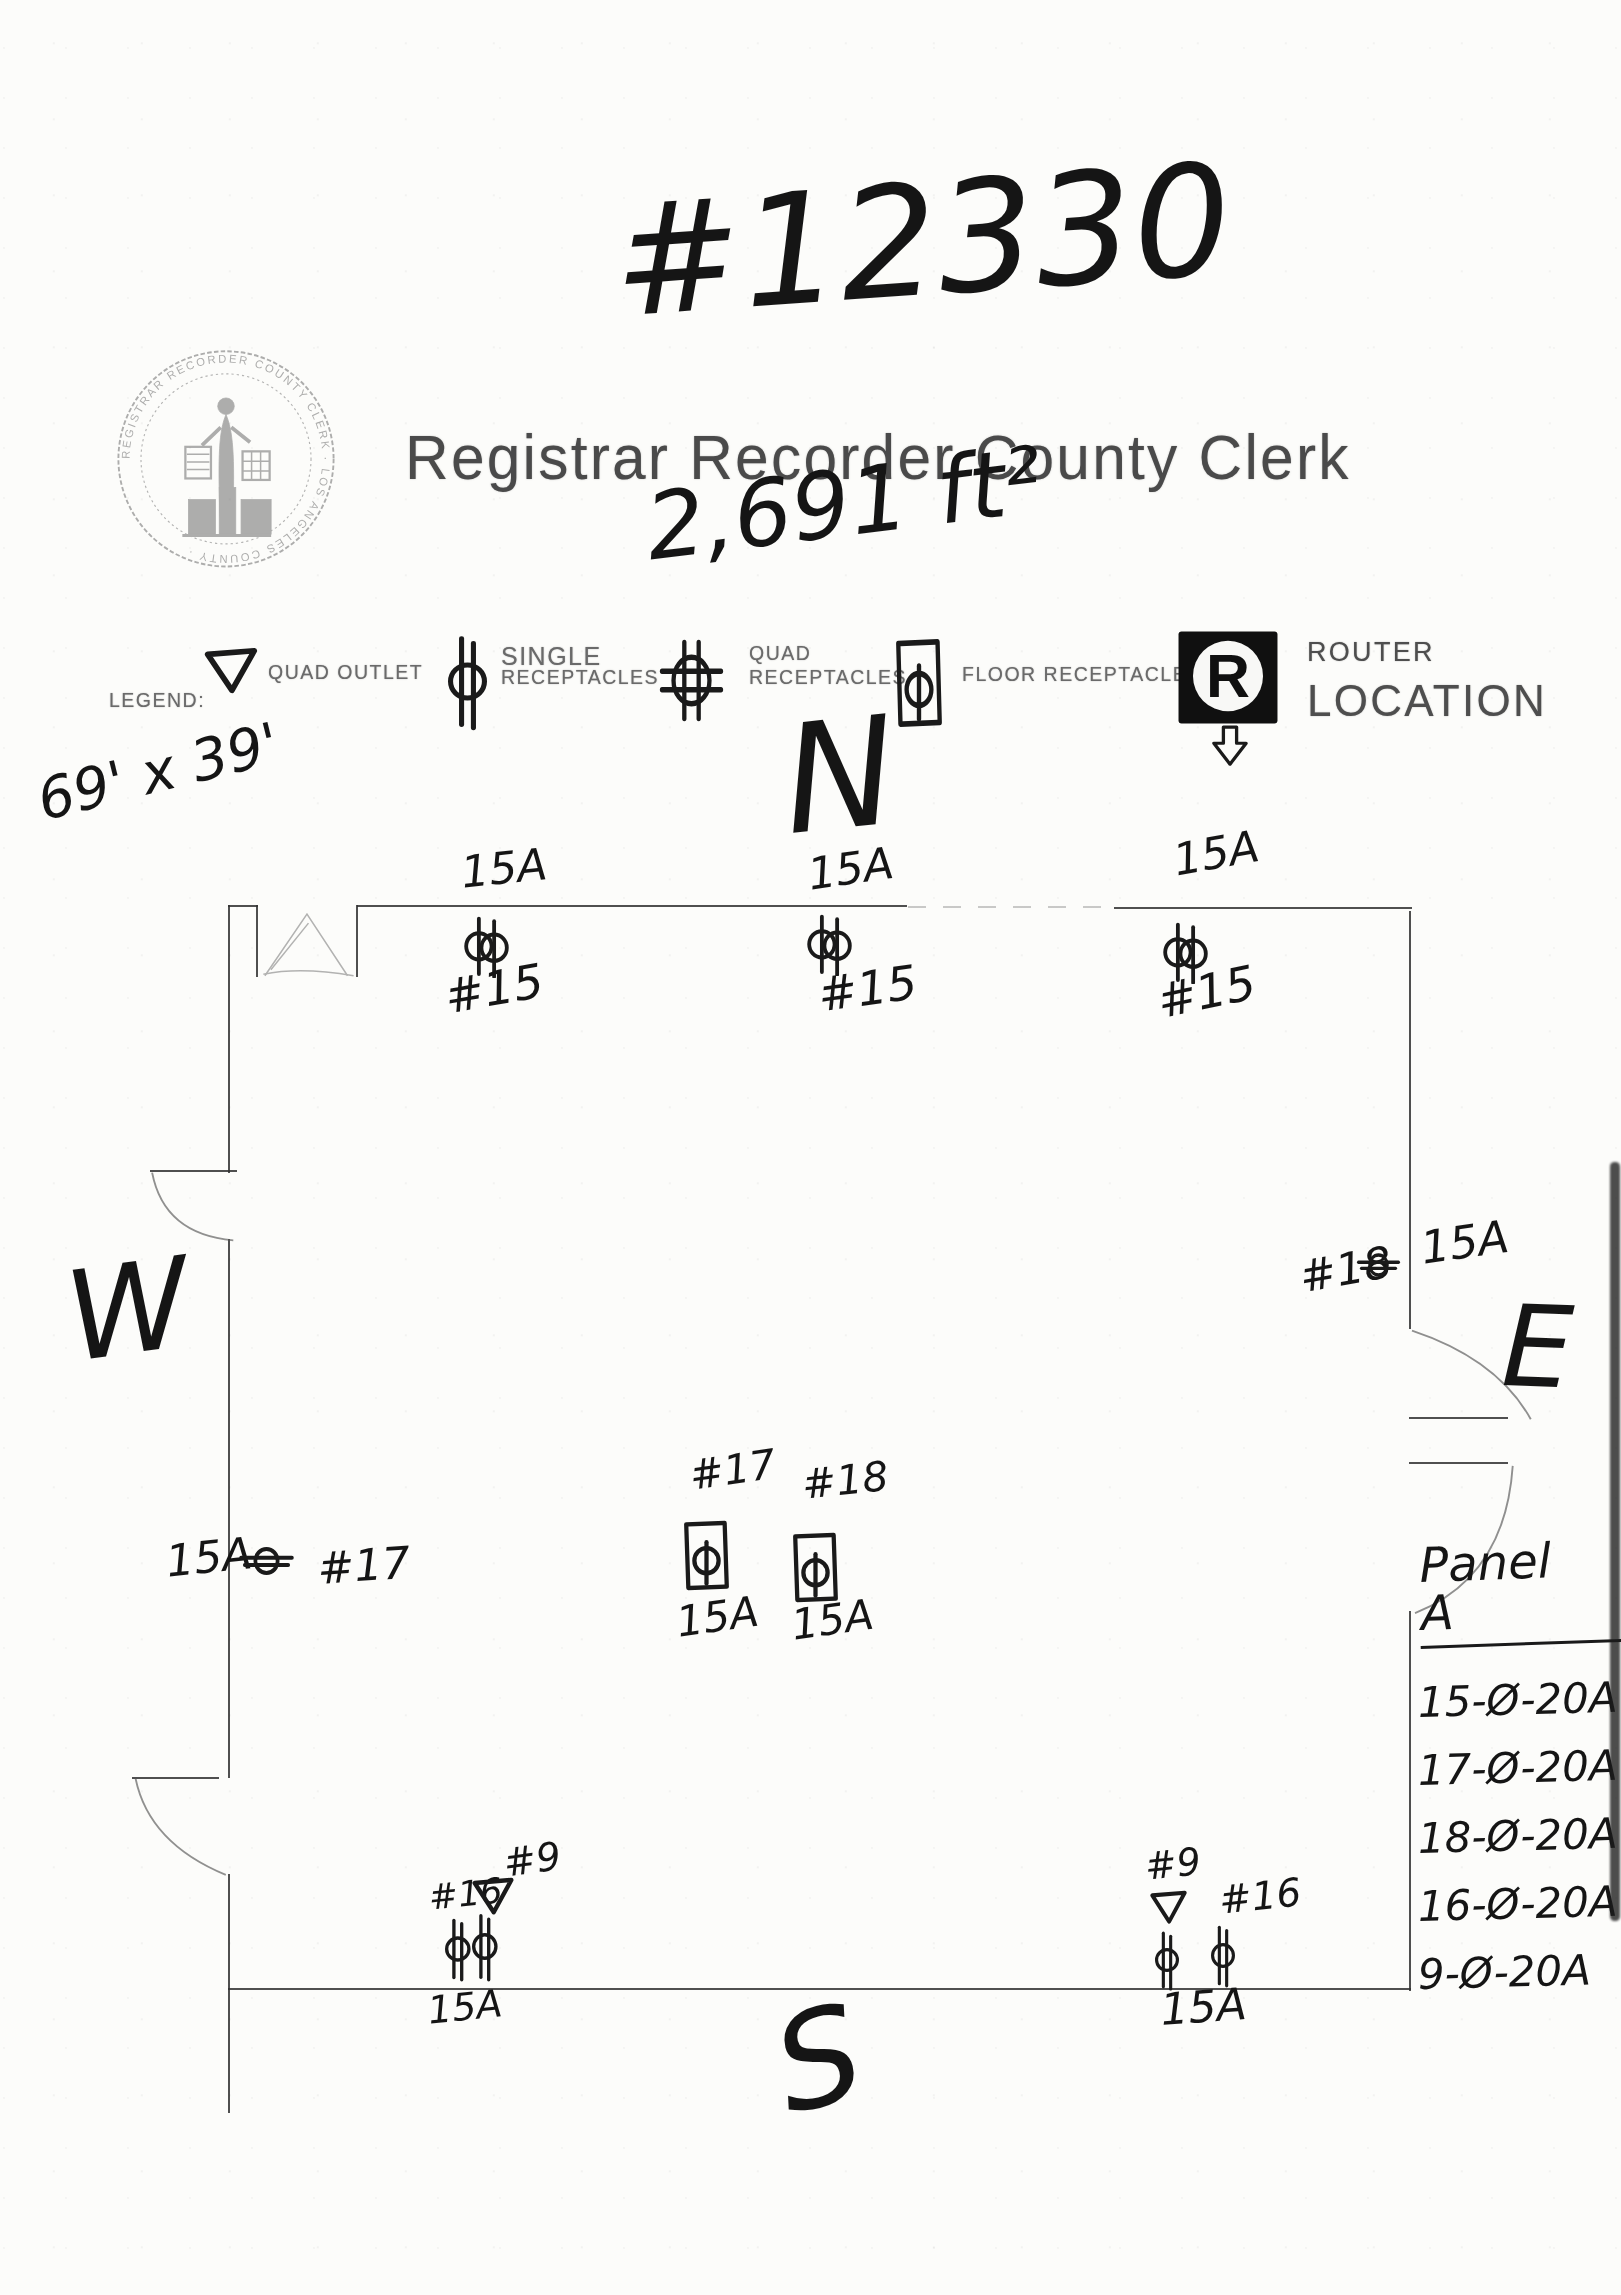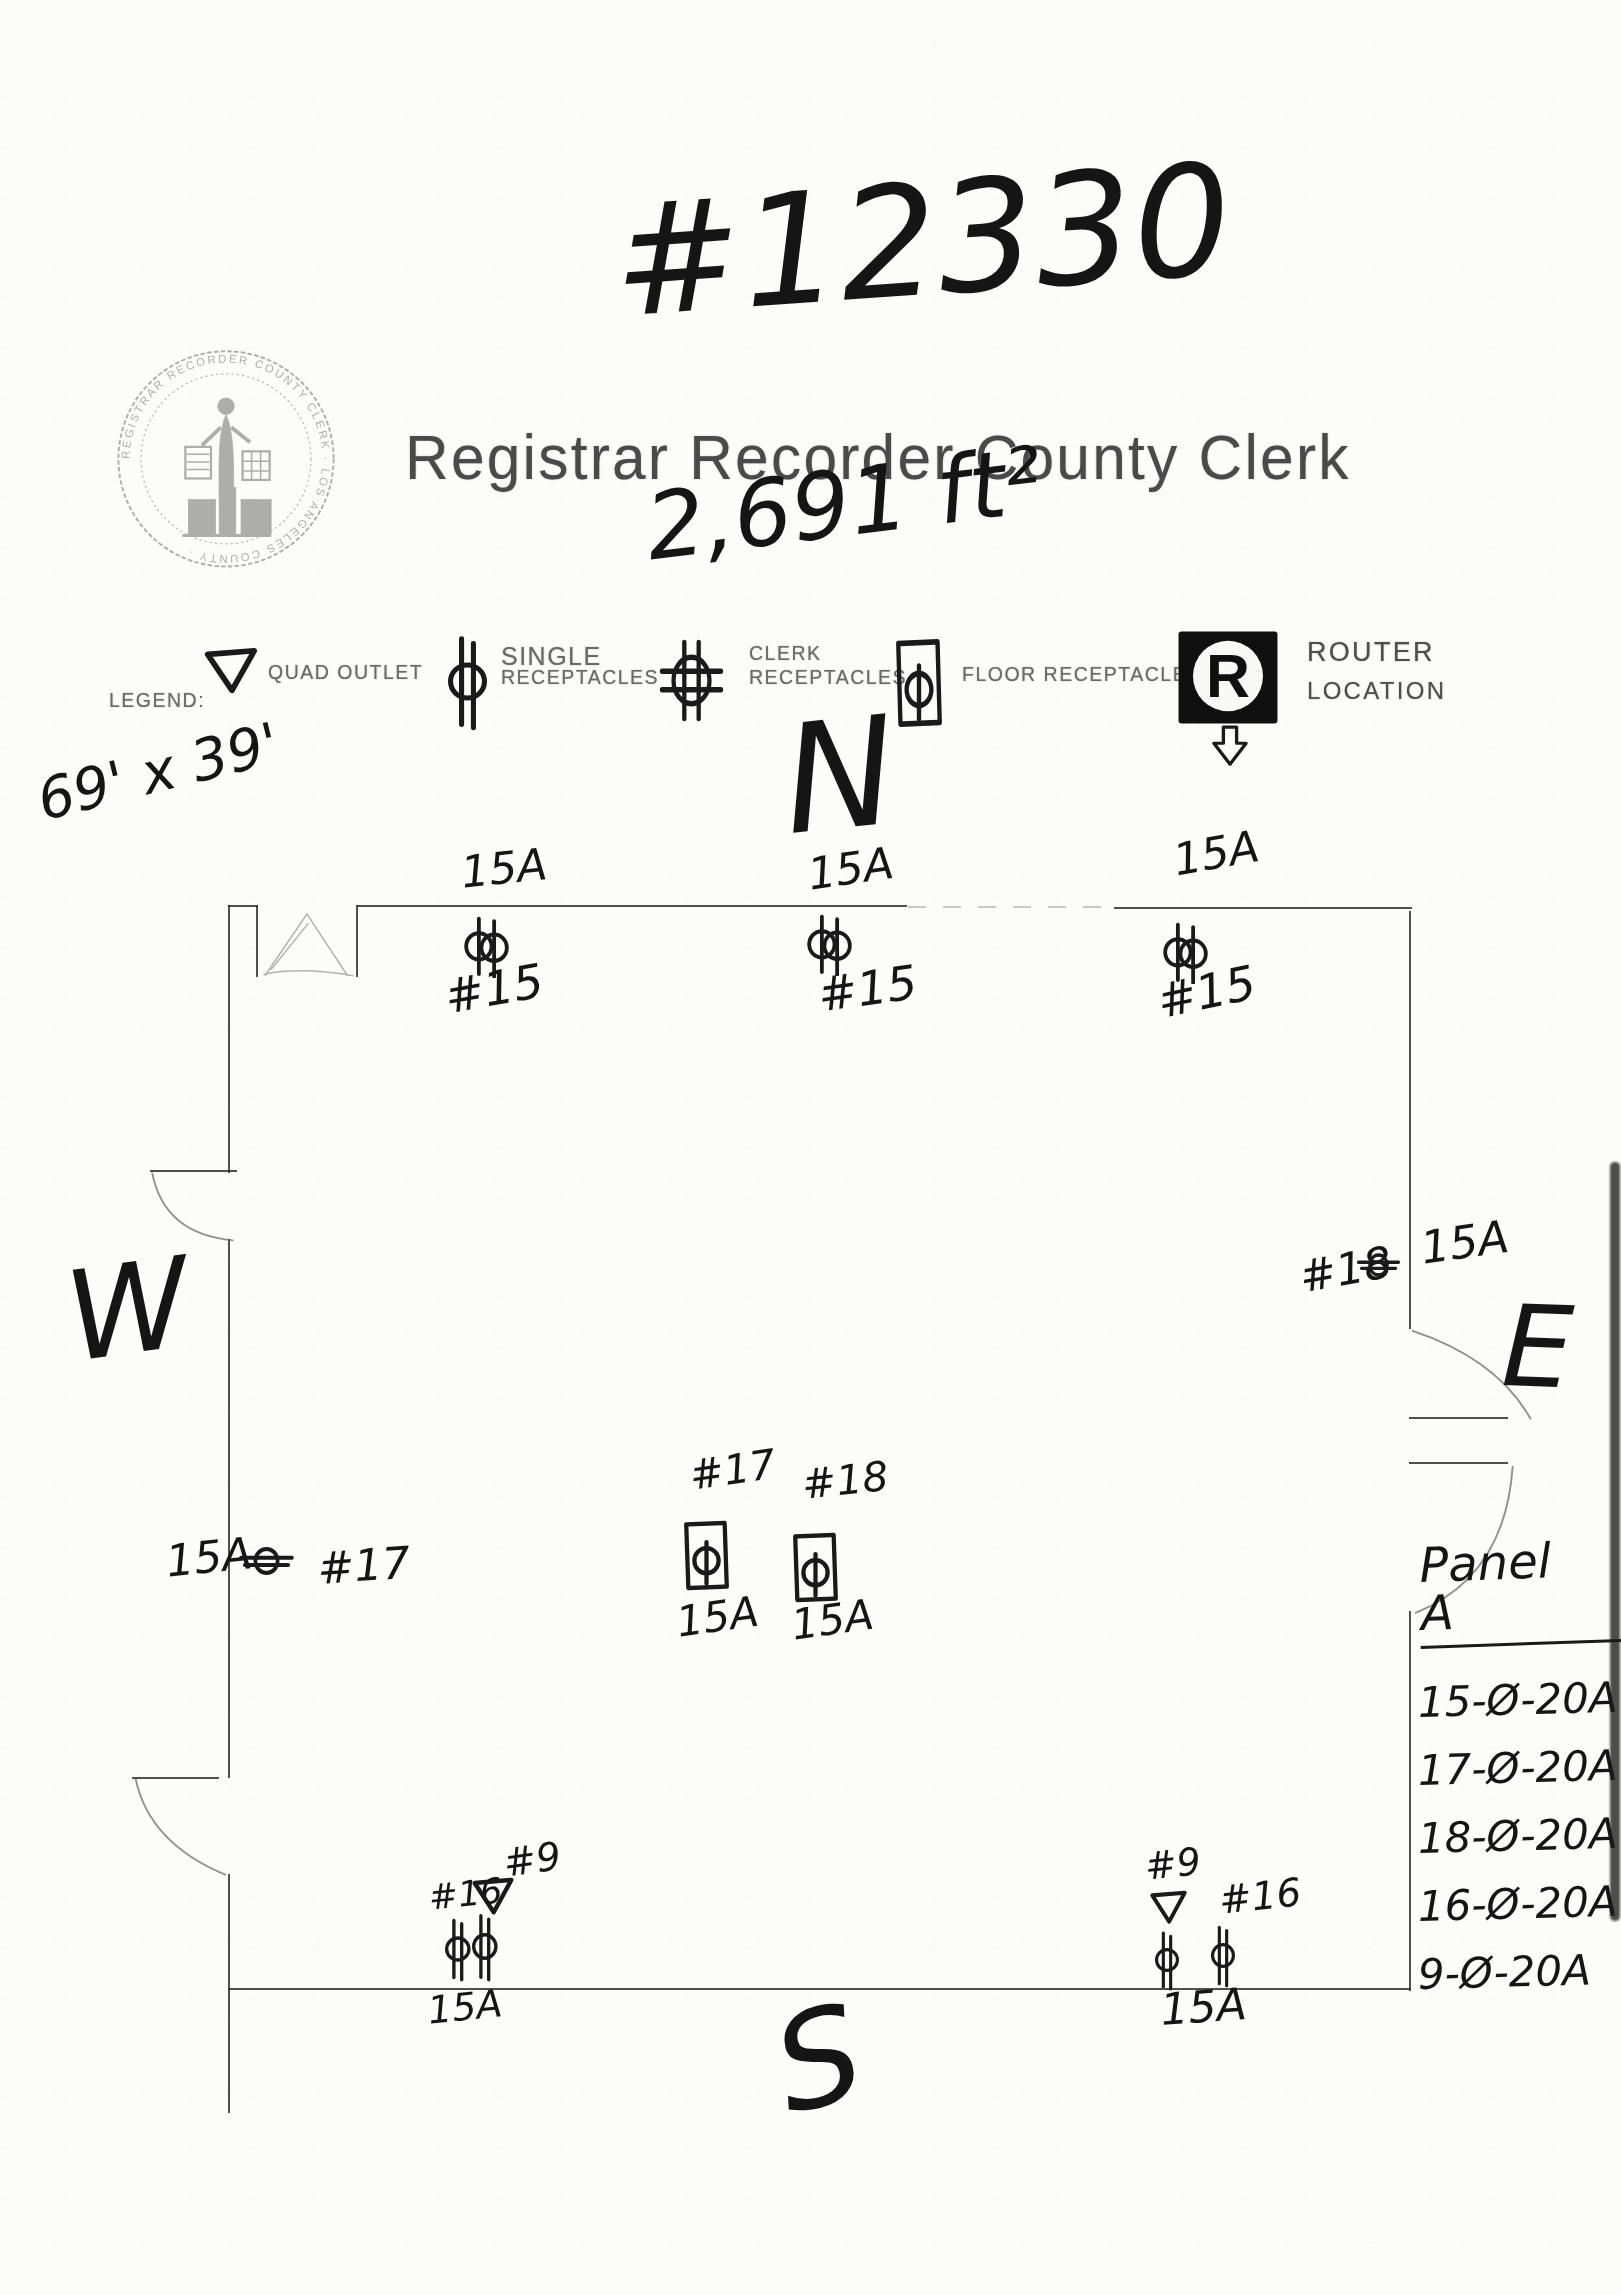--- a/index.html
+++ b/index.html
@@ -276,38 +276,38 @@
     <div class="legend-text" style="left: 501px; top: 668px; font-size: 19.5px;">RECEPTACLES</div>
     <div class="sym" style="left: 657px; top: 636px; width: 69px; height: 89px;">
       <svg viewBox="0 0 96 96" width="69" height="89" preserveAspectRatio="none">
         <circle cx="48" cy="48" r="25" stroke="#1a1a1a" stroke-width="6" fill="none" stroke-linecap="round" stroke-linejoin="round"></circle>
         <path d="M38 7 V89" stroke="#1a1a1a" stroke-width="6" fill="none" stroke-linecap="round" stroke-linejoin="round"></path>
         <path d="M58 7 V89" stroke="#1a1a1a" stroke-width="6" fill="none" stroke-linecap="round" stroke-linejoin="round"></path>
         <path d="M7 38 H89" stroke="#1a1a1a" stroke-width="6" fill="none" stroke-linecap="round" stroke-linejoin="round"></path>
         <path d="M7 58 H89" stroke="#1a1a1a" stroke-width="6" fill="none" stroke-linecap="round" stroke-linejoin="round"></path>
       </svg>
     </div>
-    <div class="legend-text" style="left: 749px; top: 644px; font-size: 19.5px;">CLERK</div>
+    <div class="legend-text" style="left: 749px; top: 644px; font-size: 19.5px;">QUAD</div>
     <div class="legend-text" style="left: 749px; top: 668px; font-size: 19.5px;">RECEPTACLES</div>
     <div class="sym" style="left: 895px; top: 638px; width: 48px; height: 90px;">
       <svg viewBox="0 0 66 96" width="48" height="90" preserveAspectRatio="none">
         <rect x="6" y="5" width="54" height="86" transform="rotate(-2 33 48)" stroke="#1a1a1a" stroke-width="6" fill="none" stroke-linecap="round" stroke-linejoin="round"></rect>
         <circle cx="33" cy="55" r="17" stroke="#1a1a1a" stroke-width="6" fill="none" stroke-linecap="round" stroke-linejoin="round"></circle>
         <path d="M33 30 V86" stroke="#1a1a1a" stroke-width="6" fill="none" stroke-linecap="round" stroke-linejoin="round"></path>
       </svg>
     </div>
     <div class="legend-text" style="left: 962px; top: 665px; font-size: 19.5px;">FLOOR RECEPTACLES</div>
     <div class="sym" style="left: 1177px; top: 630px; width: 102px; height: 95px;">
       <svg viewBox="0 0 134 124" width="102" height="95" preserveAspectRatio="none">
         <rect x="2" y="2" width="130" height="120" rx="4" fill="#101010"></rect>
         <circle cx="67" cy="60" r="46" fill="#f8f8f6"></circle>
         <text x="67" y="88" text-anchor="middle" font-size="80" font-weight="bold" fill="#101010" font-family="Liberation Sans, sans-serif">R</text>
       </svg>
     </div>
     <div class="legend-text" style="left: 1307px; top: 639px; font-size: 27px; color: rgb(60, 60, 60); opacity: 0.9; letter-spacing: 2.3px;">ROUTER</div>
-    <div class="legend-text" style="left: 1307px; top: 679px; font-size: 24px; color: rgb(60, 60, 60); opacity: 0.9; letter-spacing: 2.3px;">LOCATION</div>
+    <div class="legend-text" style="left: 1307px; top: 679px; font-size: 44px; color: rgb(60, 60, 60); opacity: 0.9; letter-spacing: 2.3px;">LOCATION</div>
     <div class="sym" style="left: 1208px; top: 725px; width: 44px; height: 42px;">
       <svg viewBox="0 0 60 60" width="44" height="42" preserveAspectRatio="none">
         <path d="M21 3 H39 V26 H52 L30 56 L8 26 H21 Z" stroke="#1a1a1a" stroke-width="4.5" fill="none" stroke-linejoin="round"></path>
       </svg>
     </div>
   </div>
 
 
 </body></html>

